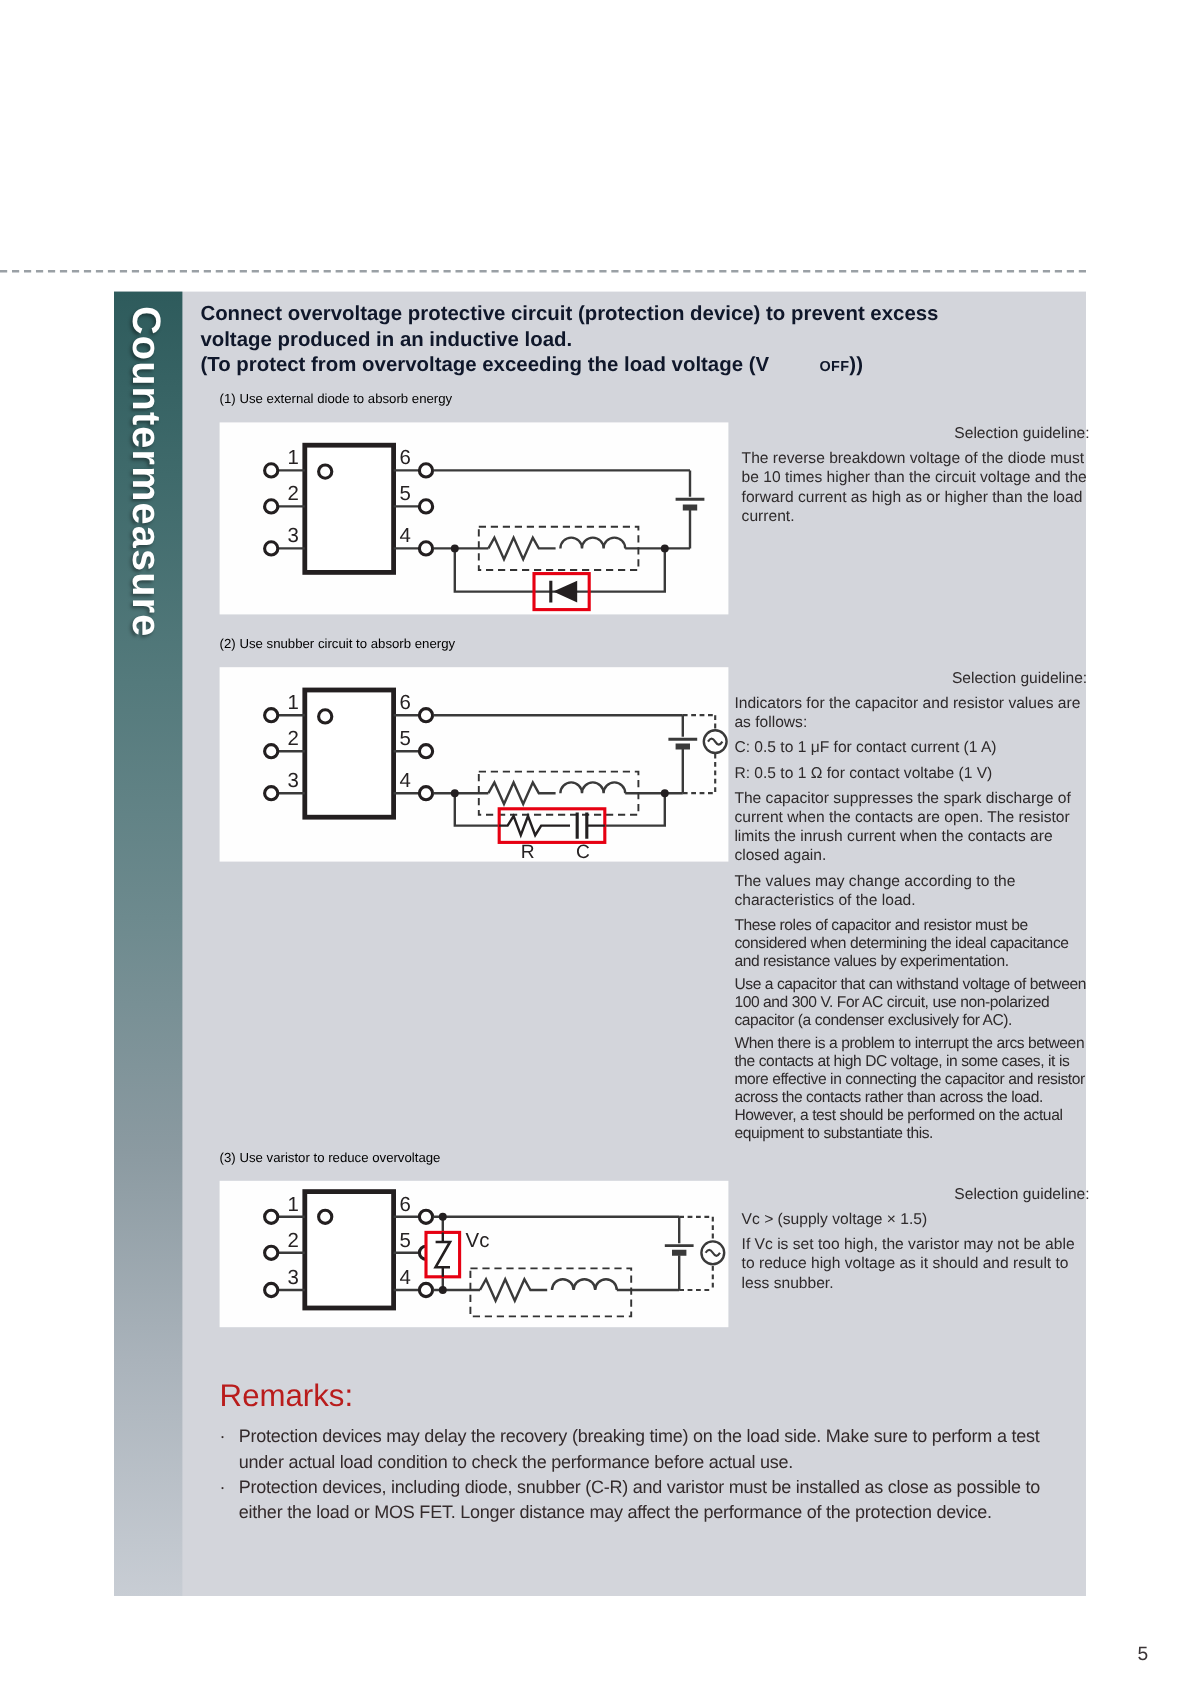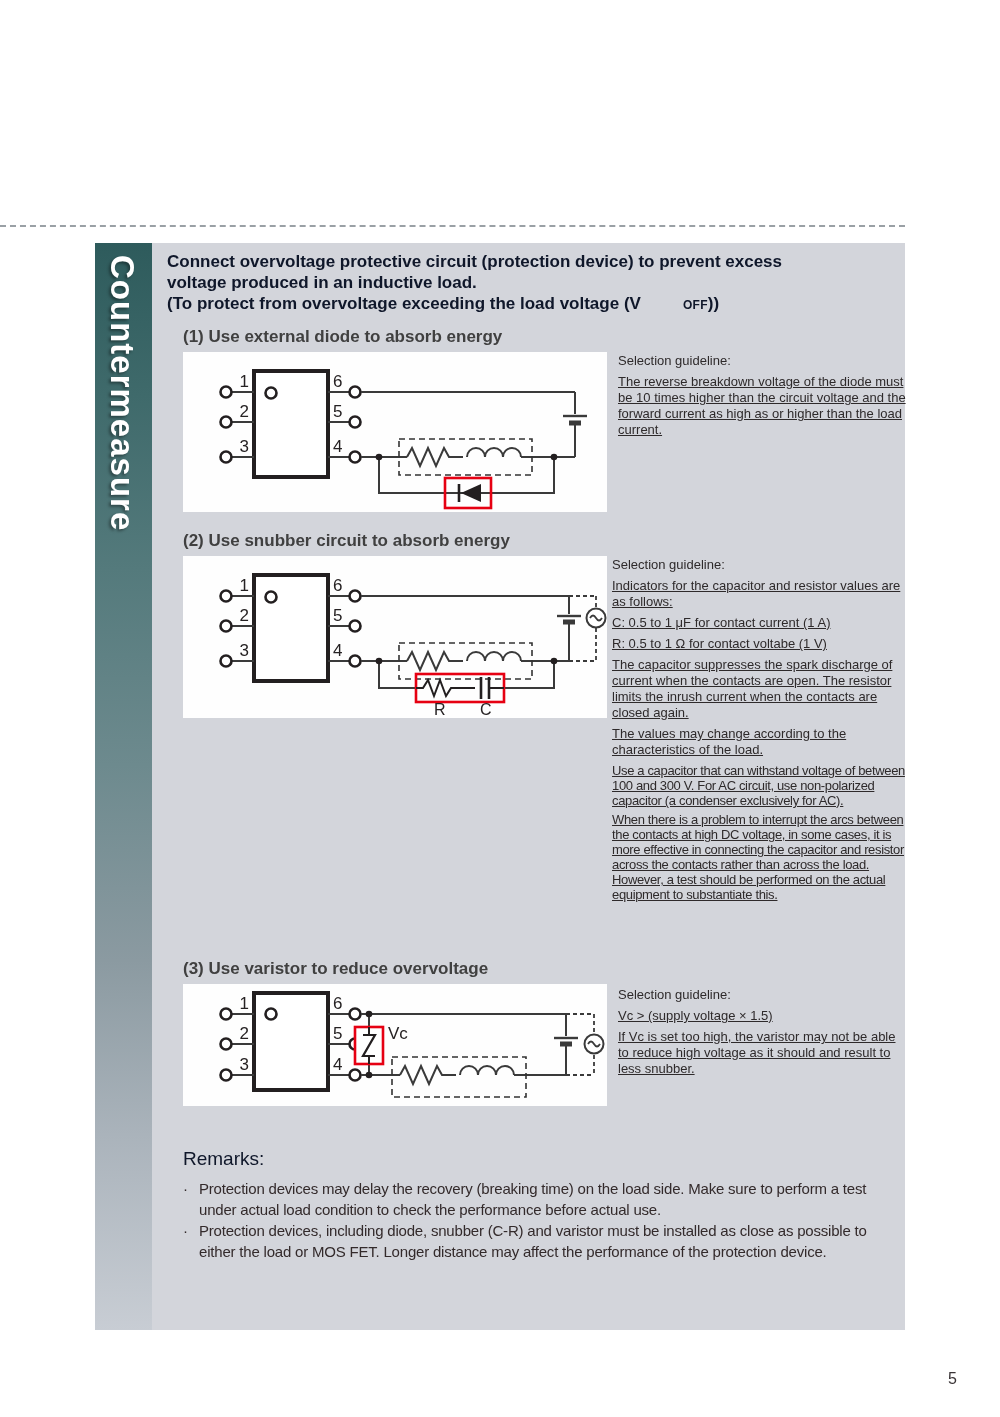--- a/index.html
+++ b/index.html
@@ -25,36 +25,36 @@
     font-size:33px;font-weight:bold;color:#ffffff;letter-spacing:1px;
     text-shadow:2px 2px 3px rgba(0,0,0,0.38);
     white-space:nowrap;
   }
   .header-block{
     position:absolute;left:72px;top:8px;width:730px;
     font-size:17px;font-weight:bold;line-height:21px;color:#0f172a;
   }
   .vsub{font-size:12px;font-weight:bold;letter-spacing:0.3px;margin-left:42px;}
   .section-heading{
-    position:absolute;font-size:17px;color:#404040;font-weight:bold;
+    position:absolute;font-size:11px;color:#000000;
   }
   .diagram-box{
     position:absolute;background:#fefefe;
   }
   .guideline{
     position:absolute;font-size:13px;line-height:16px;color:#2e2a2b;
   }
-  .guideline .g-title{margin:0 0 5px 0;}
-  .guideline p{margin:0 0 5px 0;text-decoration:underline;}
+  .guideline .g-title{margin:0 0 5px 0;text-align:right;}
+  .guideline p{margin:0 0 5px 0;}
   .guideline p.cond{letter-spacing:-0.35px;line-height:15px;margin-bottom:4px;}
   .remarks{
     position:absolute;left:88px;top:905px;width:712px;
   }
   .remarks-title{
-    font-size:19px;color:#0f172a;margin:0 0 8px 0;
+    font-size:26px;color:#b91c1c;margin:0 0 8px 0;
   }
   .remark-item{
     display:flex;font-size:15px;line-height:21px;color:#332a2b;letter-spacing:-0.2px;
   }
   .remark-bullet{width:16px;flex:none;}
   .remark-text{flex:1;}
   .page-number{
     position:absolute;left:948px;top:1370px;font-size:16px;color:#3a3436;
   }
   svg text{font-family:"Liberation Sans",sans-serif;fill:#262223;}
@@ -228,20 +228,21 @@
       </svg>
     </div>
 
     <div class="guideline" style="left:517px;top:314px;width:294px;">
       <div class="g-title">Selection guideline:</div>
       <p>Indicators for the capacitor and resistor values are as follows:</p>
       <p>C: 0.5 to 1 μF for contact current (1 A)</p>
       <p>R: 0.5 to 1 Ω for contact voltabe (1 V)</p>
       <p>The capacitor suppresses the spark discharge of current when the contacts are open. The resistor limits the inrush current when the contacts are closed again.</p>
       <p>The values may change according to the characteristics of the load.</p>
+      <p class="cond">These roles of capacitor and resistor must be considered when determining the ideal capacitance and resistance values by experimentation.</p>
       <p class="cond">Use a capacitor that can withstand voltage of between 100 and 300 V. For AC circuit, use non-polarized capacitor (a condenser exclusively for AC).</p>
       <p class="cond">When there is a problem to interrupt the arcs between the contacts at high DC voltage, in some cases, it is more effective in connecting the capacitor and resistor across the contacts rather than across the load. However, a test should be performed on the actual equipment to substantiate this.</p>
     </div>
 
     <div class="section-heading" style="left:88px;top:716px;">(3) Use varistor to reduce overvoltage</div>
 
     <div class="diagram-box" style="left:88px;top:741px;width:424px;height:122px;">
       <svg width="424" height="122" viewBox="0 0 424 122">
         <g>
           <rect x="71" y="9" width="74" height="97" fill="#ffffff" stroke="#231f20" stroke-width="4"></rect>

